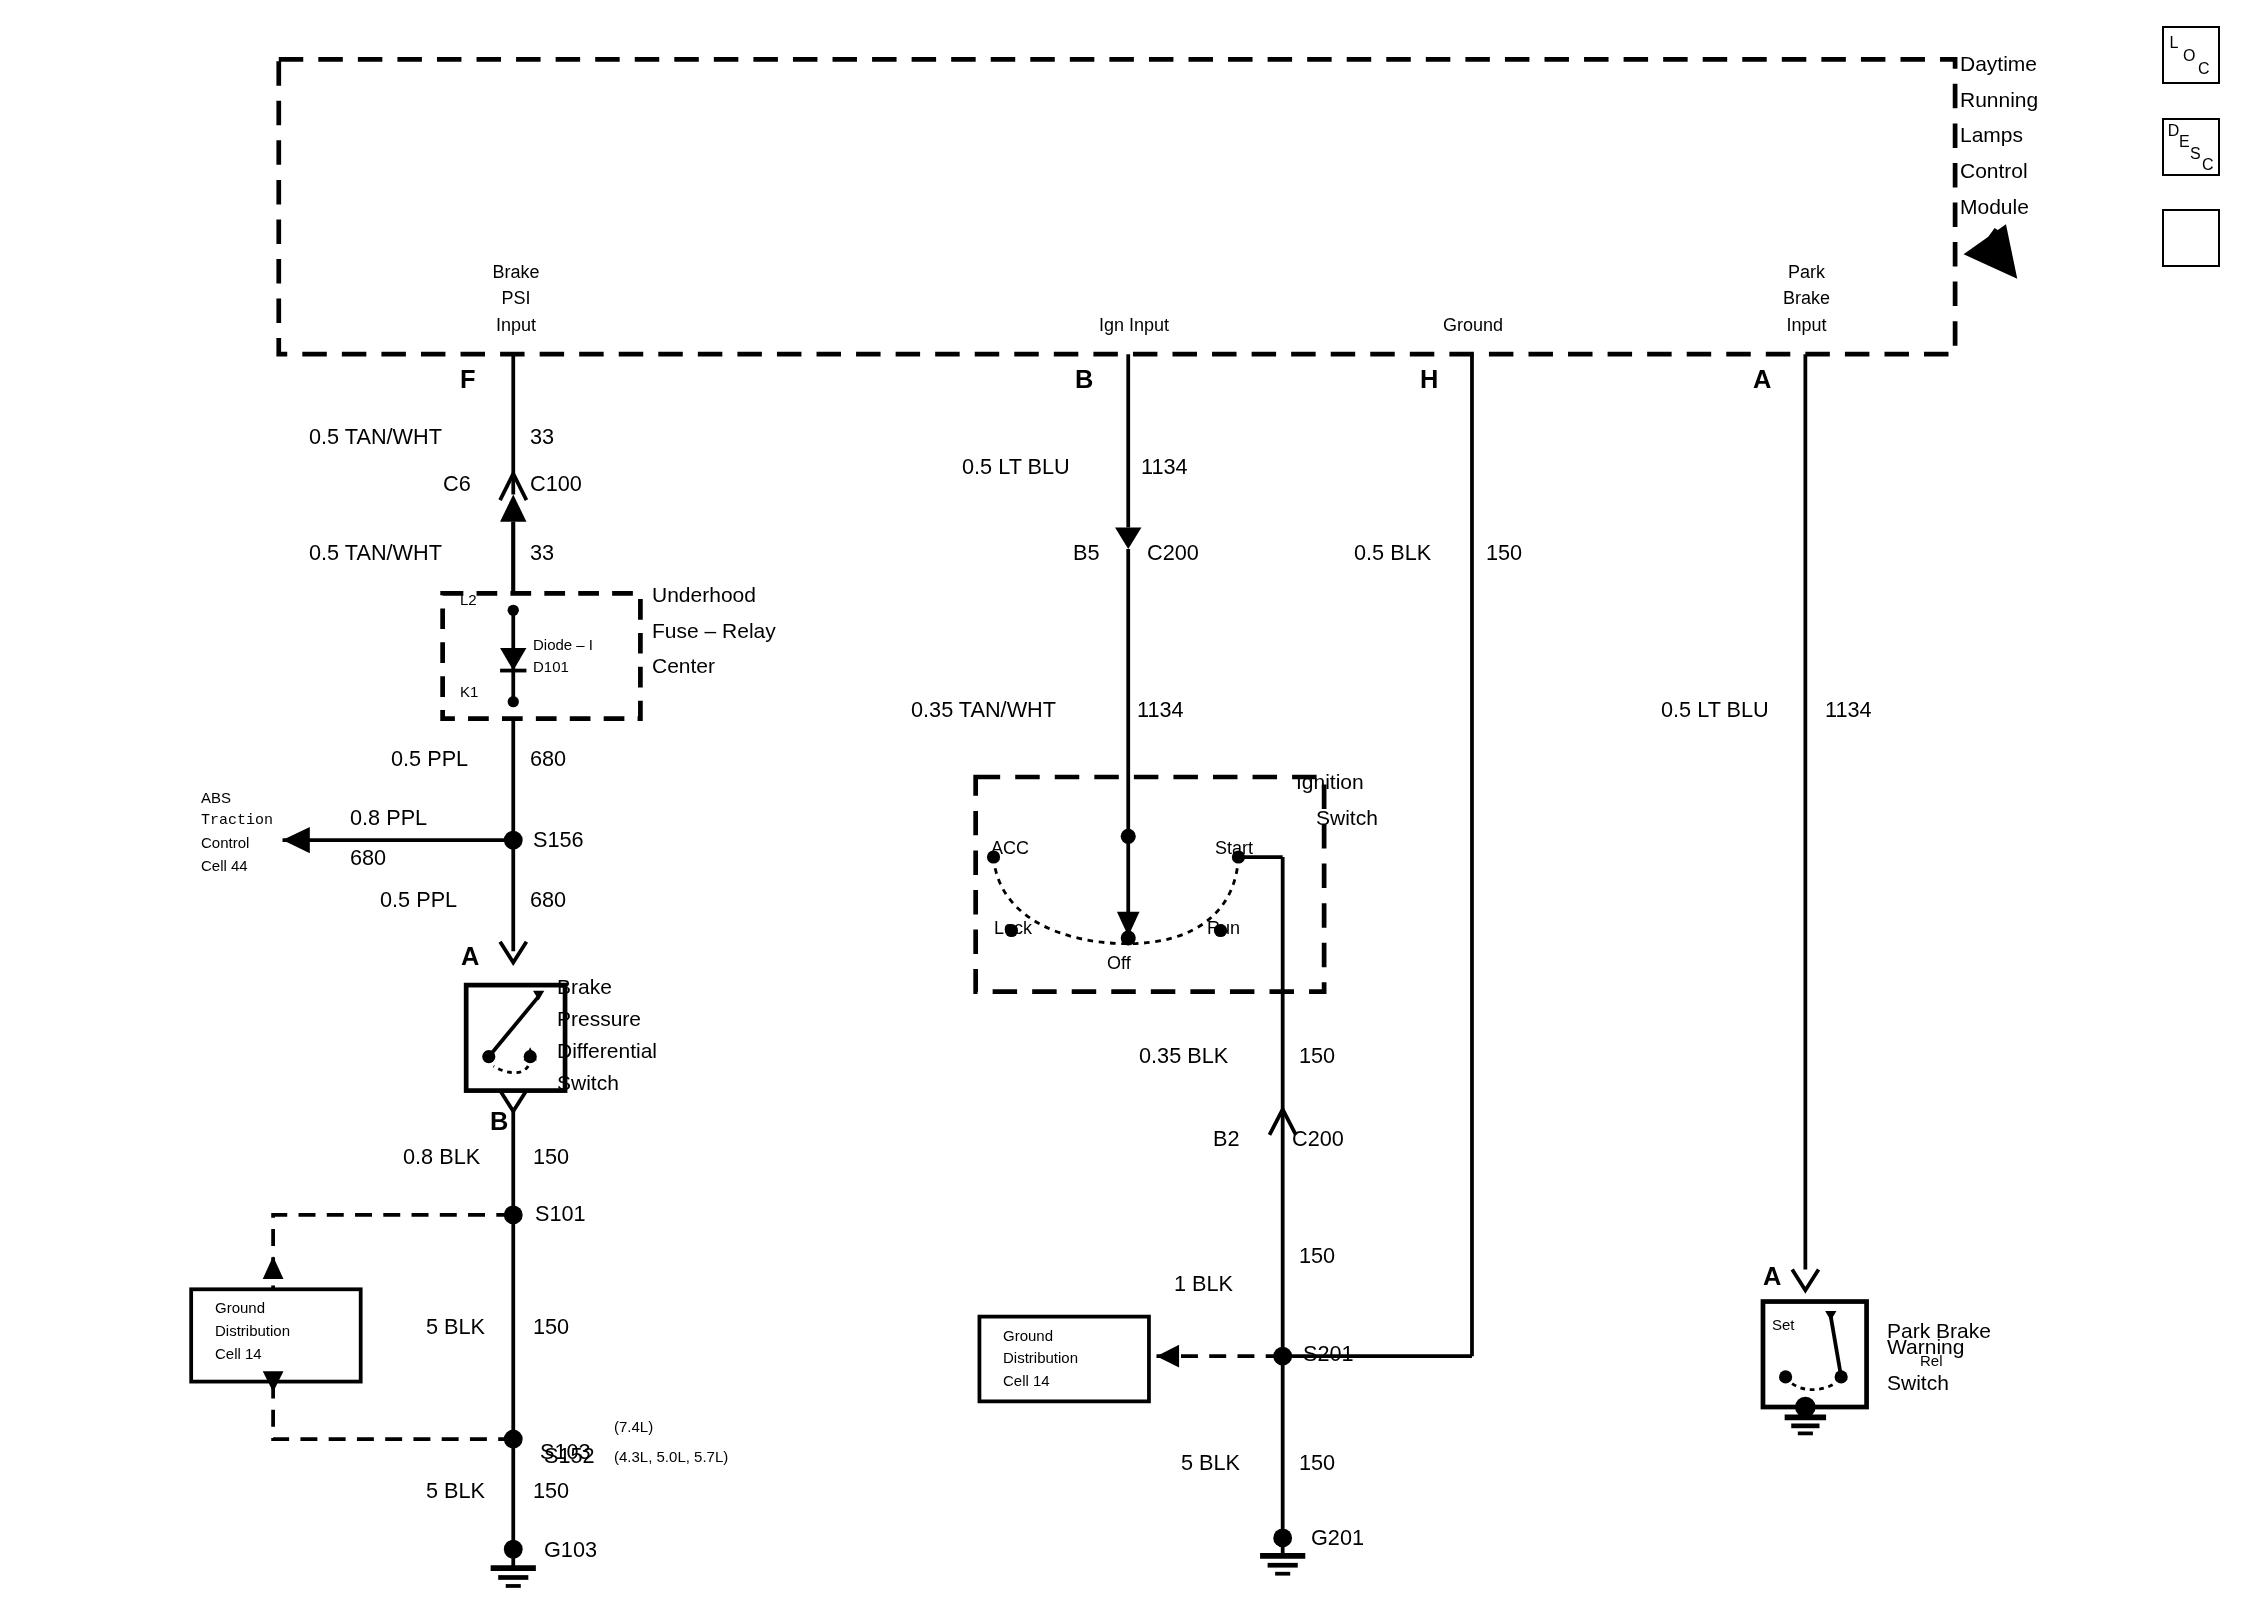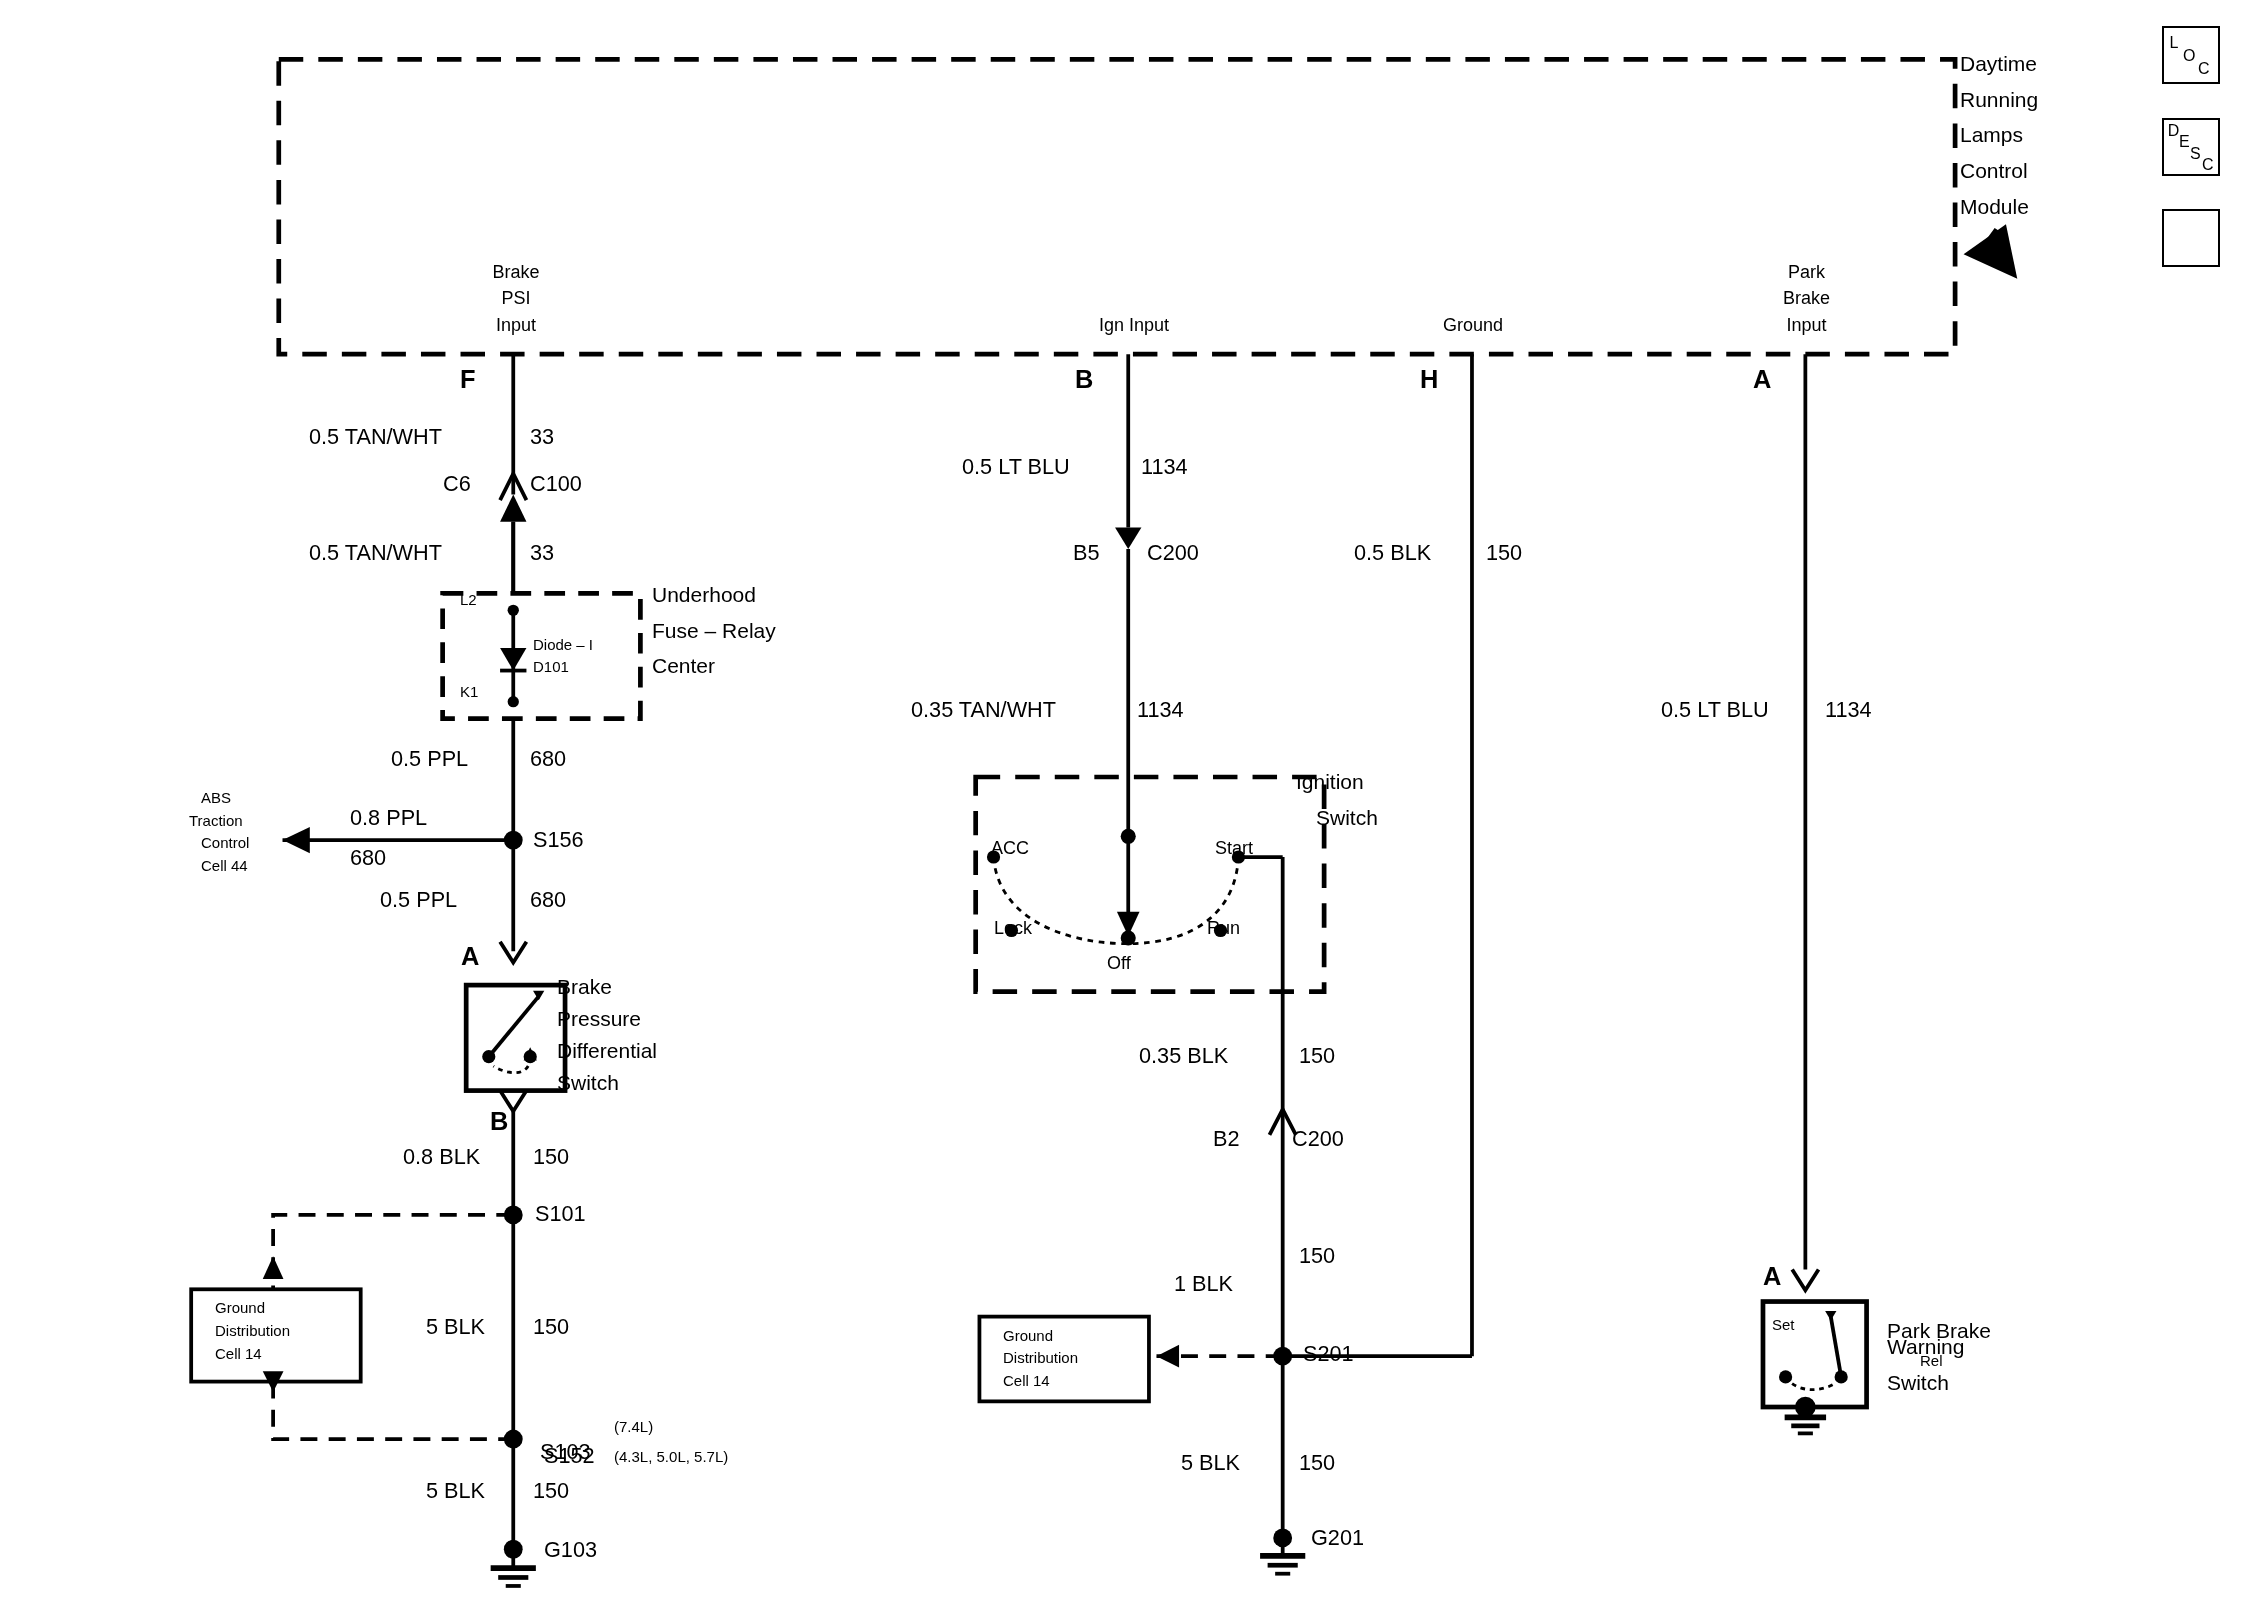--- a/index.html
+++ b/index.html
@@ -225,21 +225,21 @@
 
   <div class="lbl" style="left:350px; top:805px;"><span>0.8 PPL</span></div>
   <div class="lbl" style="left:350px; top:845px;"><span>680</span></div>
 
   <div class="lbl" style="left:533px; top:827px;"><span>S156</span></div>
 
   <div class="lbl" style="left:380px; top:887px;"><span>0.5 PPL</span></div>
   <div class="lbl" style="left:530px; top:887px;"><span>680</span></div>
 
   <div class="lbl xs" style="left:201px; top:789px;"><span>ABS</span></div>
-  <div class="lbl xs" style="left:189px; top:812px;"><span>Traction</span></div>
+  <div class="lbl xs" style="left:201px; top:812px;font-family:Liberation Mono, monospace;"><span>Traction</span></div>
   <div class="lbl xs" style="left:201px; top:834px;"><span>Control</span></div>
   <div class="lbl xs" style="left:201px; top:857px;"><span>Cell 44</span></div>
 
   <div class="lbl b" style="left:461px; top:942px; font-size:25.4px;"><span>A</span></div>
   <div class="lbl b" style="left:490px; top:1107px; font-size:25.4px;"><span>B</span></div>
   <div class="lbl big" style="left:557px; top:975px;"><span>Brake</span></div>
   <div class="lbl big" style="left:557px; top:1007px;"><span>Pressure</span></div>
   <div class="lbl big" style="left:557px; top:1039px;"><span>Differential</span></div>
   <div class="lbl big" style="left:557px; top:1071px;"><span>Switch</span></div>
 

